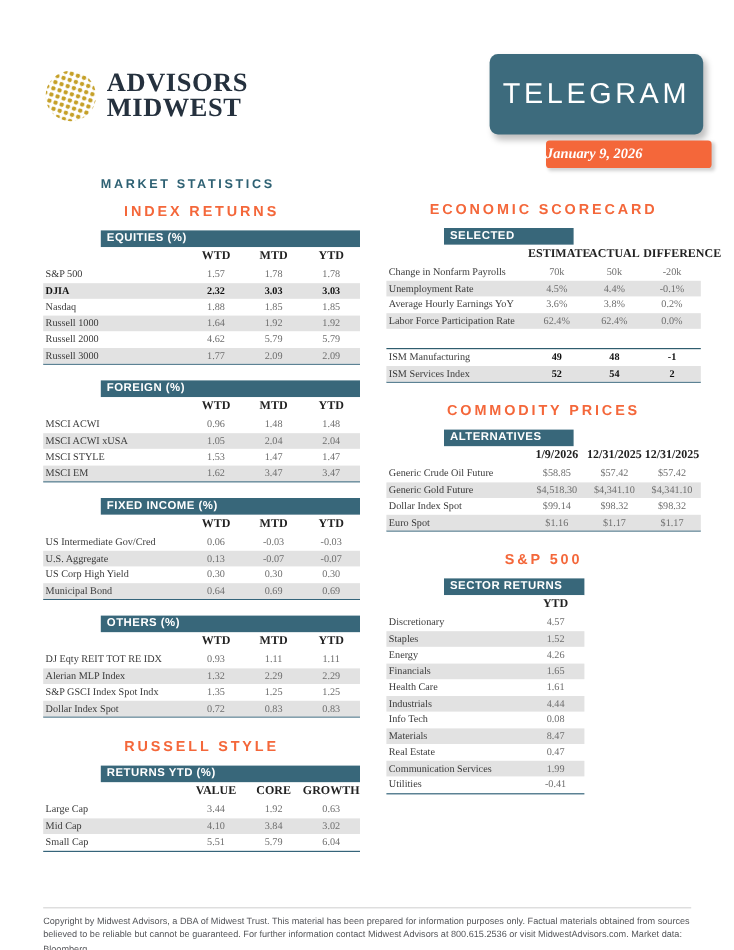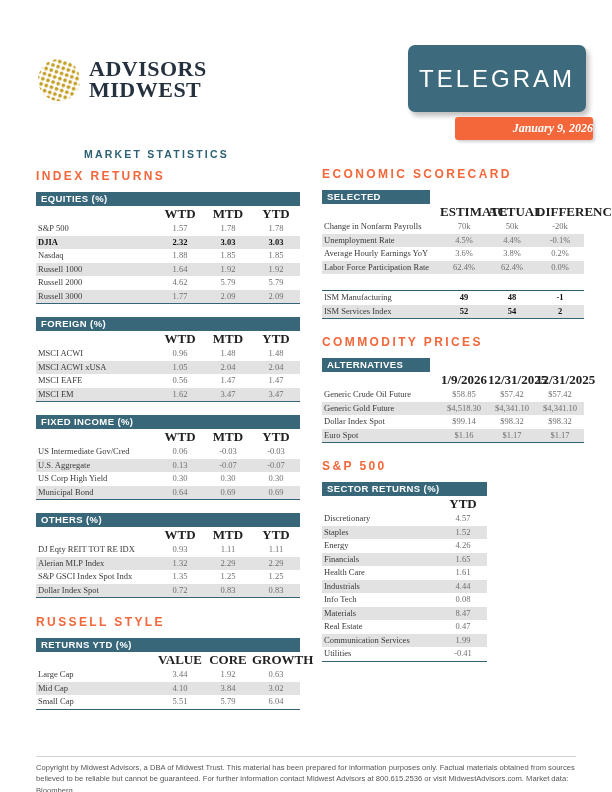--- a/index.html
+++ b/index.html
@@ -11,46 +11,46 @@
   .logo-text{margin-left:7px;color:#25313E;font-family:"Liberation Serif",serif;
              font-weight:600;font-size:22px;line-height:0.95;letter-spacing:0.5px;}
   .masthead{position:absolute;left:408px;top:45px;width:178px;height:67px;background:#3D6B7D;
             border-radius:7px;box-shadow:3px 4px 5px rgba(0,0,0,0.25);
             display:flex;flex-direction:column;align-items:center;justify-content:center;gap:24px;}
   .mast-rule{width:118px;height:2px;background:#C8D3D8;}
   .mast-title{color:#ffffff;font-family:"Liberation Sans",sans-serif;font-size:24px;
               font-weight:400;letter-spacing:3px;margin:5px 0;}
   .datebar{position:absolute;left:455px;top:117px;width:138px;height:23px;background:#F4673A;
            border-radius:3px;box-shadow:2px 2px 3px rgba(0,0,0,0.18);
-           display:flex;align-items:center;justify-content:flex-end;}
+           display:flex;align-items:center;justify-content:flex-start;}
   .datebar span{color:#ffffff;font-style:italic;font-weight:bold;font-size:12px;
                 font-family:"Liberation Serif",serif;}
   
   .h-teal{color:#2E6173;font-family:"Liberation Sans",sans-serif;font-weight:bold;
           font-size:10.5px;letter-spacing:2.2px;margin:0 0 9px 0;padding-left:48px;}
   .h-orange{color:#F4673A;font-family:"Liberation Sans",sans-serif;font-weight:bold;
-            font-size:12px;letter-spacing:2.4px;margin:0 0 9px 0;}
+            font-size:12px;letter-spacing:2.4px;margin:0 0 9px 0;text-align:center;}
   
   .col-left{position:absolute;left:36px;top:148px;width:264px;}
   .col-right{position:absolute;left:322px;top:167px;width:262px;}
   
   .tblock{margin-bottom:7px;}
   .bar{background:#38677A;color:#ffffff;font-family:"Liberation Sans",sans-serif;
        font-weight:bold;font-size:9.5px;letter-spacing:0.4px;height:14px;line-height:14px;
-       padding-left:5px;box-sizing:border-box;}
+       padding-left:5px;box-sizing:border-box;margin-left:48px;}
   .bar-sm{width:108px;}
   .sec-narrow{width:165px;}
   .tbl{border-bottom:1px solid #35647A;}
   .trow{display:flex;height:13.5px;line-height:13.5px;align-items:center;}
   .thead{height:16px;line-height:16px;background:#ffffff !important;}
   .tbl .trow:nth-child(odd):not(.thead){background:#E2E2E2;}
   .tlabel{flex:1;min-width:0;white-space:nowrap;overflow:visible;font-size:8.5px;
           color:#3a3a3a;padding-left:2px;}
   .tcell{width:48px;flex:0 0 48px;text-align:center;font-size:8.5px;color:#6f6f6f;white-space:nowrap;}
-  .tcolh{font-weight:bold;color:#222222;font-size:13px;}
+  .tcolh{font-weight:bold;color:#222222;font-size:10px;}
   .bold-row .tlabel,.bold-row .tcell{font-weight:bold;color:#111111;}
   .bold-vals .tcell{font-weight:bold;color:#111111;}
   .topline{border-top:1px solid #2F5D6E;margin-top:16px;}
   .gap-lg{height:6px;}
   
   .footer{position:absolute;left:36px;top:756px;width:540px;border-top:1px solid #d6d6d6;
           padding-top:5px;font-family:"Liberation Sans",sans-serif;font-size:7.6px;
           line-height:1.5;color:#55565A;}
 </style>
 </head>
@@ -151,22 +151,22 @@
             <div class="tcell tval">1.48</div>
             <div class="tcell tval">1.48</div>
           </div>
           <div class="trow">
             <div class="tlabel">MSCI ACWI xUSA</div>
             <div class="tcell tval">1.05</div>
             <div class="tcell tval">2.04</div>
             <div class="tcell tval">2.04</div>
           </div>
           <div class="trow">
-            <div class="tlabel">MSCI EAFE</div>
-            <div class="tcell tval">0.56</div>
+            <div class="tlabel">MSCI STYLE</div>
+            <div class="tcell tval">1.53</div>
             <div class="tcell tval">1.47</div>
             <div class="tcell tval">1.47</div>
           </div>
           <div class="trow">
             <div class="tlabel">MSCI EM</div>
             <div class="tcell tval">1.62</div>
             <div class="tcell tval">3.47</div>
             <div class="tcell tval">3.47</div>
           </div>
         </div>

